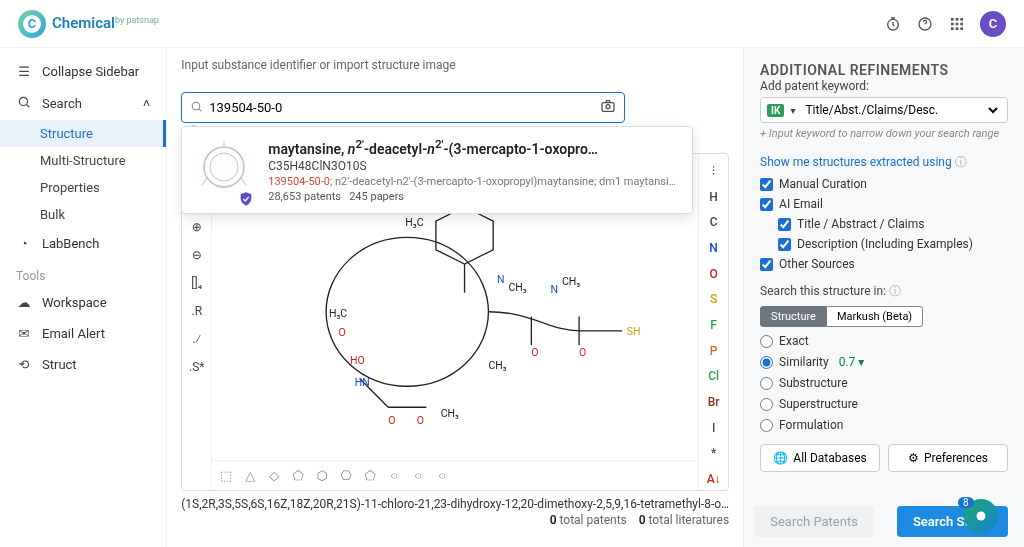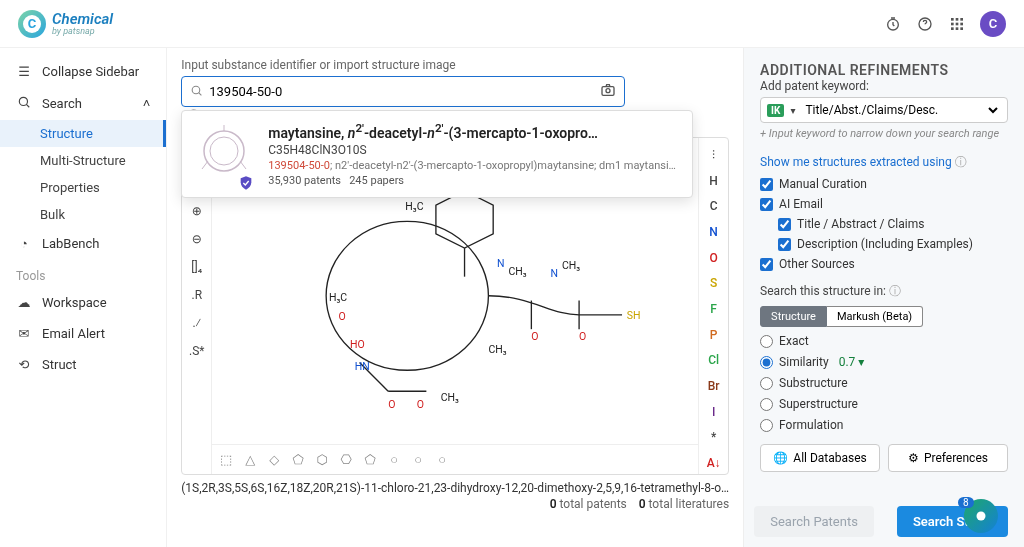--- a/index.html
+++ b/index.html
@@ -3,38 +3,38 @@
 <meta charset="utf-8">
 <style>
 * { box-sizing: border-box; margin: 0; padding: 0; font-family: -apple-system, BlinkMacSystemFont, "Segoe UI", Roboto, sans-serif; }
 body { background: #fff; width: 1024px; height: 547px; overflow: hidden; font-size: 13px; color: #333; }
 
 .topbar { height: 48px; display: flex; align-items: center; padding: 0 18px; border-bottom: 1px solid #f0f0f0; }
 .logo { display: flex; align-items: center; gap: 6px; }
 .logo-mark { width: 28px; height: 28px; border-radius: 50%; background: linear-gradient(135deg,#7cd4a8,#2aa5de); position: relative; }
 .logo-mark::after { content:""; position:absolute; inset:5px; background:#fff; border-radius:50%; }
 .logo-mark::before { content:"C"; position:absolute; inset:0; display:flex;align-items:center;justify-content:center; font-weight:700; color:#2aa5de; z-index:2;}
-.logo-text { display:flex; flex-direction:column; line-height:1;font-style:italic; }
+.logo-text { display:flex; flex-direction:row; line-height:1; }
 .logo-main { color:#1b7fbf; font-weight:600; font-size:15px; }
 .logo-sub { font-size:9px; color:#7aa; }
 .topbar-right { margin-left:auto; display:flex; align-items:center; gap:14px; color:#555; }
 .topbar-right .ico { width:18px; height:18px; display:flex;align-items:center;justify-content:center; cursor:pointer; }
 .avatar { width:26px;height:26px;border-radius:50%;background:#6a4cc4;color:#fff;display:flex;align-items:center;justify-content:center;font-size:13px;font-weight:600;}
 
 .layout { display:flex; height: calc(547px - 48px); }
 .sidebar { width:168px; padding:8px 0; border-right:1px solid #f0f0f0; font-size:13px;}
 .side-item { display:flex; align-items:center; gap:10px; padding:8px 16px; cursor:pointer; color:#333;}
 .side-item .ico { width:16px; text-align:center; color:#444;}
 .side-item.expandable { justify-content:space-between; }
 .side-sub { padding:6px 16px 6px 40px; cursor:pointer; color:#444; }
 .side-sub.active { background:#e9f2fb; color:#1b6fd0; border-right:3px solid #1b6fd0;}
 .side-heading { padding:10px 16px 4px; color:#999; font-size:12px;}
 
 .main { flex:1; padding:10px 14px 0 14px; position:relative; }
-.input-label { font-size:12px; color:#666; margin-bottom:4px;}
+.input-label { font-size:12px; color:#666; margin-bottom:20px;}
 .search-wrap { position:relative; }
 .search-box { width:444px; display:flex; align-items:center; gap:6px; border:1px solid #1b6fd0; border-radius:4px; padding:5px 8px; background:#fff; }
 .search-box input { flex:1; border:none; outline:none; font-size:13px; }
 .search-box .cam { color:#555;}
 .info-circ{ margin-left:6px; color:#aaa; display:inline-block;}
 
 .suggest { position:absolute; top:34px; left:0; width:512px; background:#fff; border:1px solid #ddd; border-radius:4px; box-shadow:0 4px 14px rgba(0,0,0,.12); padding:10px 12px; display:flex; gap:10px; z-index:20; }
 .suggest-thumb { width:64px; height:64px; }
 .suggest-body { flex:1; min-width:0;}
 .suggest-title { font-size:14px; font-weight:600; color:#222; white-space:nowrap; overflow:hidden; text-overflow:ellipsis;}
@@ -204,21 +204,21 @@
             <path d="M12 2l8 3v6c0 5-3.5 9-8 11-4.5-2-8-6-8-11V5l8-3z" fill="#5a4cc4"></path>
             <path d="M8 12l3 3 5-6" stroke="#fff" stroke-width="2" fill="none"></path>
           </svg>
         <div class="suggest-body">
           <div class="suggest-title">maytansine, <i>n</i><sup>2'</sup>-deacetyl-<i>n</i><sup>2'</sup>-(3-mercapto-1-oxopro…</div>
           <div class="suggest-formula">C35H48ClN3O10S</div>
           <div class="suggest-meta">
             <span class="cas">139504-50-0</span>; <span>n2'-deacetyl-n2'-(3-mercapto-1-oxopropyl)maytansine; dm1 maytansine; …</span>
           </div>
           <div class="suggest-stats">
-            <span>35,930 patents</span>&nbsp;&nbsp;
+            <span>28,653 patents</span>&nbsp;&nbsp;
             <span>245 papers</span>
           </div>
         </div>
       </div>
     </div>
 
     <div class="editor">
       <div class="ed-left">
         <div class="tool">↶</div>
         <div class="tool">↷</div>

